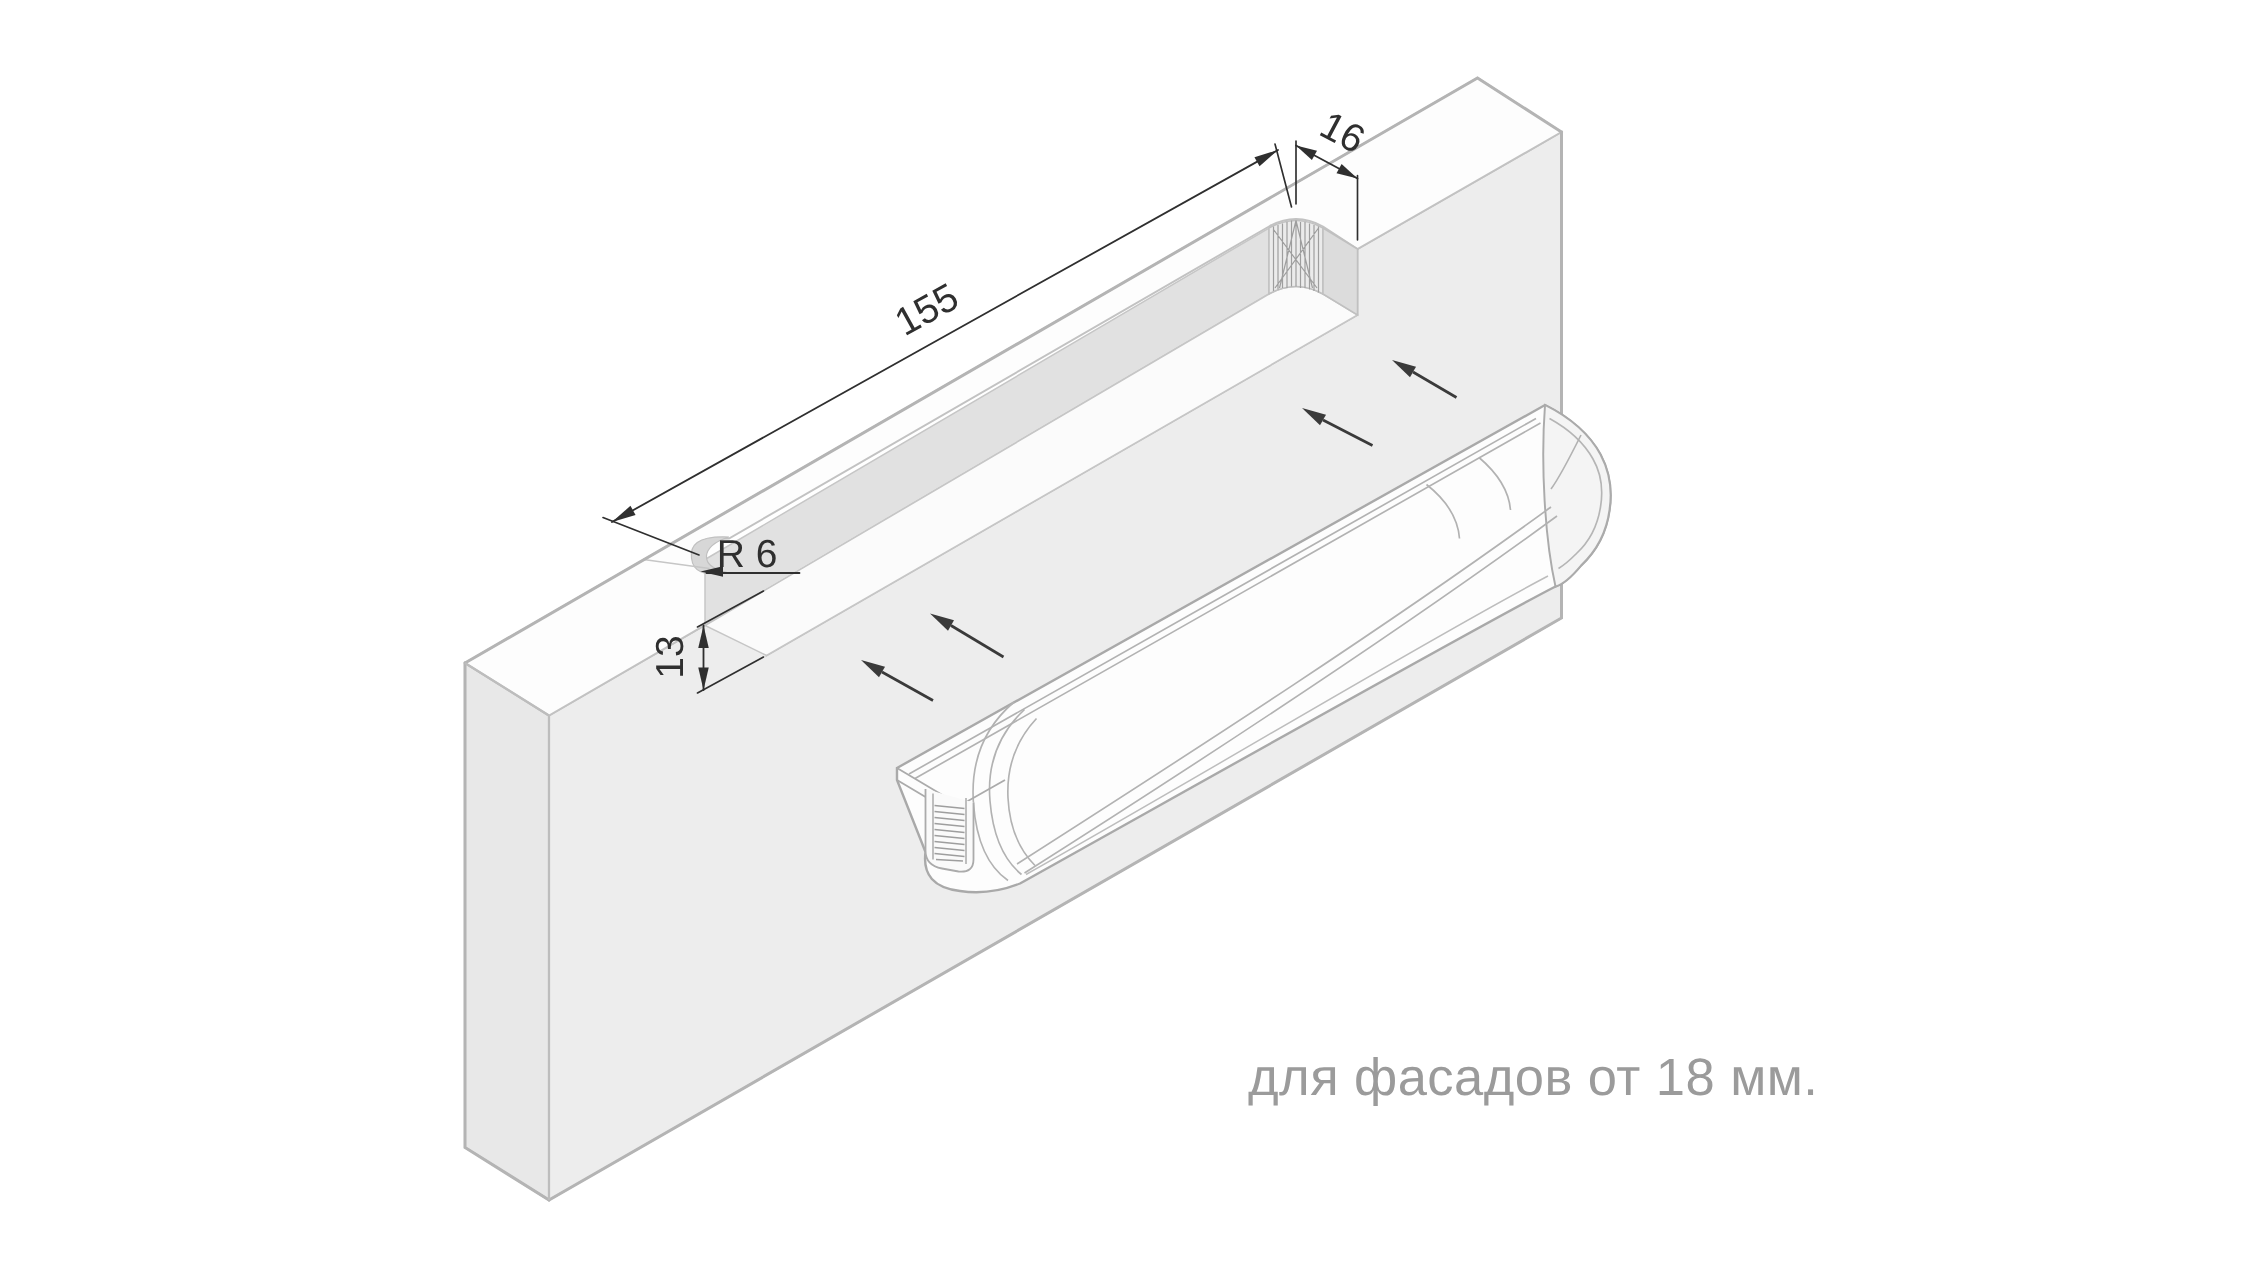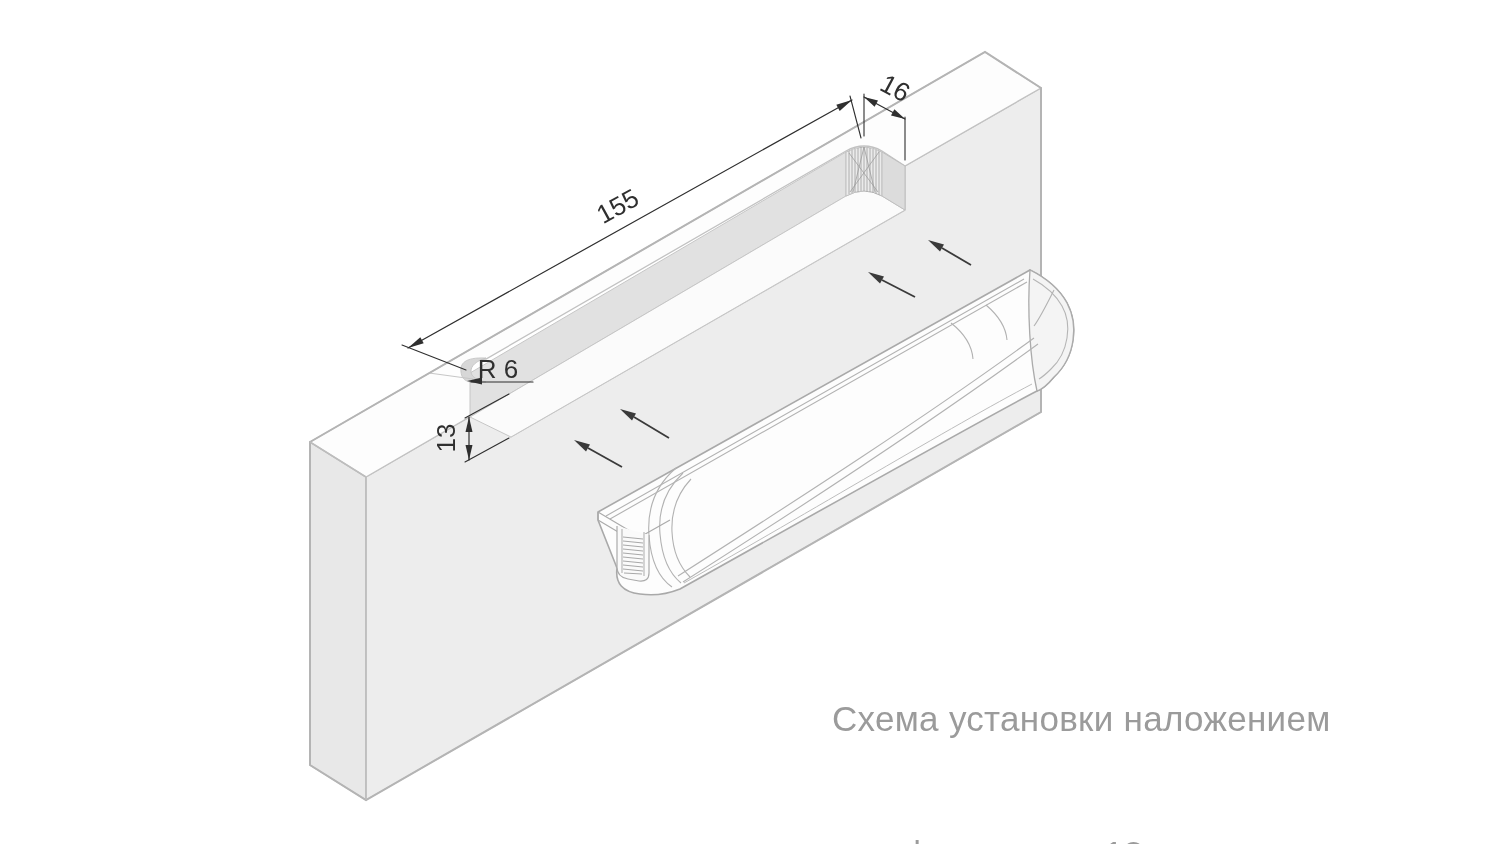--- a/index.html
+++ b/index.html
@@ -125,18 +125,17 @@
       <path d="M868,272 L884,276.5 L880,283.5 Z" stroke="none"></path>
     </g>
     <g>
       <path d="M971,265 L942,248" fill="none"></path>
       <path d="M928,240 L944,244.5 L940,251.5 Z" stroke="none"></path>
     </g>
   </g>
 </svg>
 
 <div class="note">
-  <div>Схема установки наложением</div>
   <div>для фасадов от 18 мм.</div>
   
   
 </div>
 </div>
 
 </body></html>

